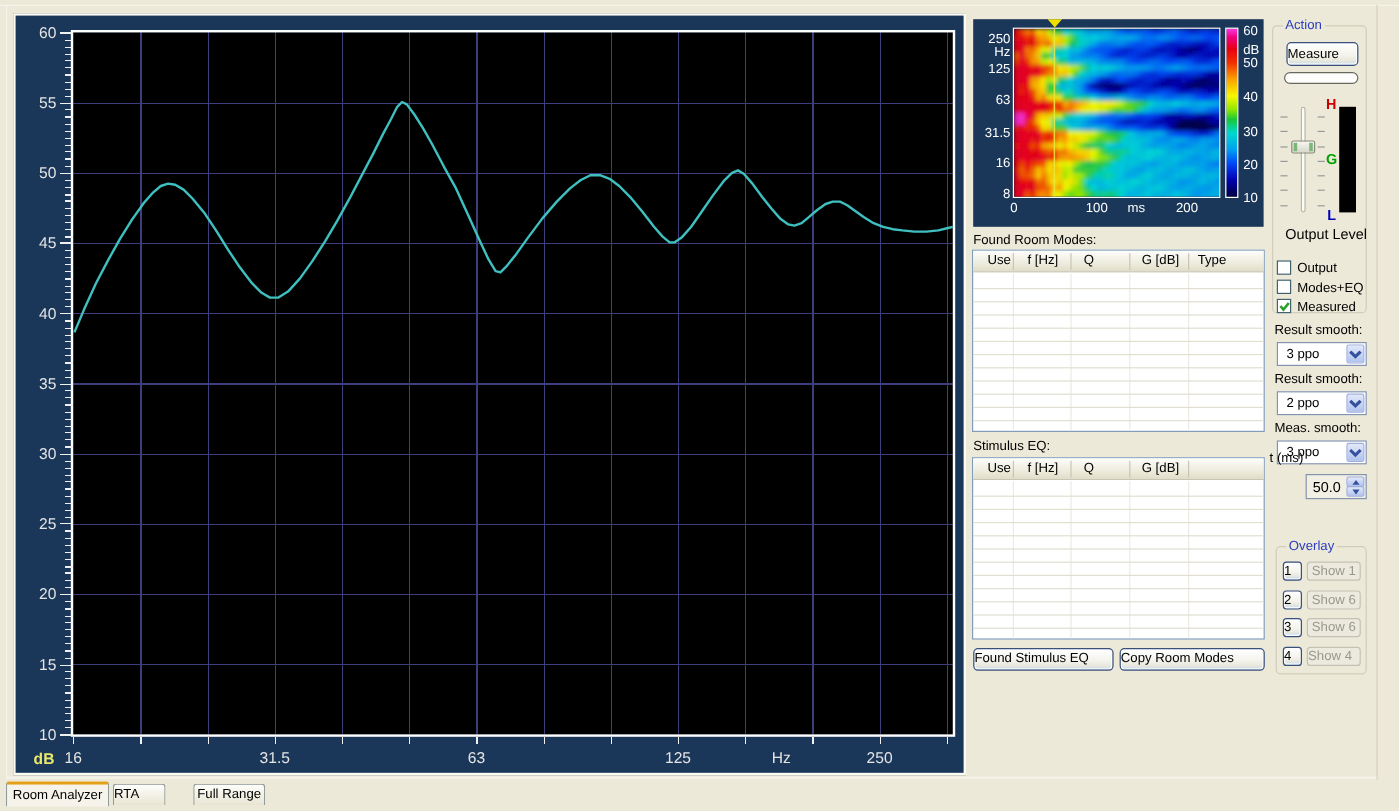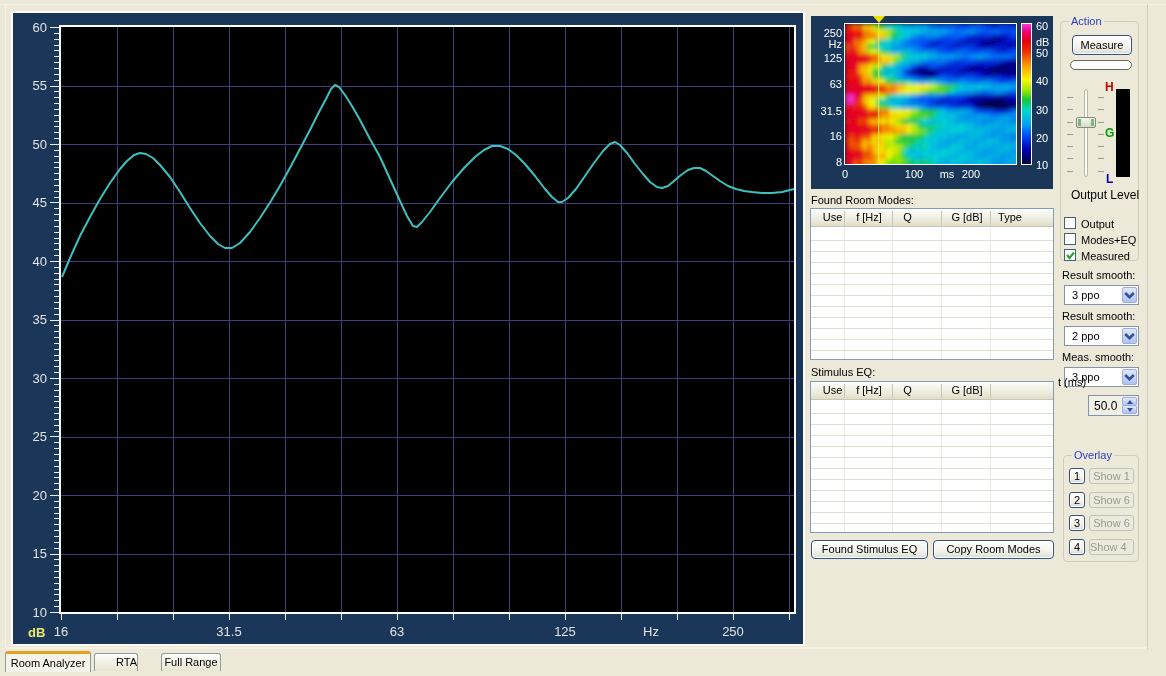--- a/index.html
+++ b/index.html
@@ -1,16 +1,16 @@
 <!DOCTYPE html>
 <html><head><meta charset="utf-8"><style>
 *{margin:0;padding:0;box-sizing:border-box}
 body{width:1166px;height:676px;background:#ece9d8;font-family:"Liberation Sans",sans-serif;position:relative;overflow:hidden}
 .navy{background:#1a3658;position:absolute}
-.btn{position:absolute;border:1px solid #39507c;border-radius:4px;background:linear-gradient(#ffffff,#f4f3ec 55%,#e2e0d2);box-shadow:inset 0 0 0 1px #fff, inset 0 -2px 2px #cfe0ee;font-size:11px;color:#000;text-align:center;font-family:"Liberation Sans",sans-serif}
+.btn{position:absolute;border:1px solid #39507c;border-radius:4px;background:linear-gradient(#ffffff,#f4f3ec 55%,#e2e0d2);box-shadow:inset 0 0 0 1px #fff, inset 0 -2px 2px #cfe0ee;font-size:11px;color:#000;font-family:"Liberation Sans",sans-serif}
 .gbox{position:absolute;border:1px solid #d0cdba;border-radius:4px}
 .gtitle{position:absolute;top:-7px;left:8px;background:#ece9d8;padding:0 2px;font-size:11px;color:#2b3cbd}
 .lbl{position:absolute;font-size:11px;color:#000}
 .combo{position:absolute;width:75px;height:20px;border:1px solid #8494ad;background:#fff}
 .combo .txt{position:absolute;left:7px;top:3px;font-size:11px}
 .combo .arr{position:absolute;right:1px;top:1px;bottom:1px;width:15px;border-radius:2px;background:linear-gradient(#e2e8fa,#b0c2ee);border:1px solid #9daee0}
 .combo .arr svg{position:absolute;left:1px;top:4px}
 .chk{position:absolute;width:12px;height:12px;border:1px solid #41626e;background:#fff}
 .hline{position:absolute;background:#e2dfd2;height:1px}
 </style></head><body>
@@ -1337,21 +1337,21 @@
     <div style="position:absolute;right:0;top:78px;font-size:11px;color:#fff;text-align:right">63</div>
     <div style="position:absolute;right:0;top:105px;font-size:11px;color:#fff;text-align:right">31.5</div>
     <div style="position:absolute;right:0;top:130px;font-size:11px;color:#fff;text-align:right">16</div>
     <div style="position:absolute;right:0;top:156px;font-size:11px;color:#fff;text-align:right">8</div>
   </div>
 
 <div style="position:absolute;left:826px;top:168px;width:200px;height:14px">
     <div style="position:absolute;left:4px;top:0;width:30px;text-align:center;font-size:11px;color:#fff">0</div>
     <div style="position:absolute;left:73px;top:0;width:30px;text-align:center;font-size:11px;color:#fff">100</div>
     <div style="position:absolute;left:106px;top:0;width:30px;text-align:center;font-size:11px;color:#fff">ms</div>
-    <div style="position:absolute;left:130px;top:0;width:30px;text-align:center;font-size:11px;color:#fff">200</div>
+    <div style="position:absolute;left:154px;top:0;width:30px;text-align:left;font-size:11px;color:#fff">200</div>
   </div>
 
 <div style="position:absolute;left:1036px;top:16px;width:18px;height:160px">
     <div style="position:absolute;left:0;top:4px;font-size:11px;color:#fff">60</div>
     <div style="position:absolute;left:0;top:20px;font-size:11px;color:#fff">dB</div>
     <div style="position:absolute;left:0;top:31px;font-size:11px;color:#fff">50</div>
     <div style="position:absolute;left:0;top:59px;font-size:11px;color:#fff">40</div>
     <div style="position:absolute;left:0;top:88px;font-size:11px;color:#fff">30</div>
     <div style="position:absolute;left:0;top:116px;font-size:11px;color:#fff">20</div>
     <div style="position:absolute;left:0;top:143px;font-size:11px;color:#fff">10</div>
@@ -1506,15 +1506,15 @@
     <div class="hline" style="left:0;top:108px;width:242px"></div>
     <div class="hline" style="left:0;top:119px;width:242px"></div>
     <div class="hline" style="left:0;top:130px;width:242px"></div>
     <div class="hline" style="left:0;top:141px;width:242px"></div>
   </div>
 
 <div class="btn" style="left:811px;top:540px;width:117px;height:19px;line-height:17px">Found Stimulus EQ</div>
 <div class="btn" style="left:933px;top:540px;width:121px;height:19px;line-height:17px">Copy Room Modes</div>
 
 <div style="position:absolute;left:5px;top:647px;width:1142px;height:2px;background:#f4f2e6"></div>
-<div style="position:absolute;left:94px;top:653px;width:44px;height:18px;border:1px solid #919b9c;border-bottom:none;border-radius:3px 3px 0 0;background:linear-gradient(#fefefb,#e8e5d2);font-size:11px;text-align:right;line-height:17px">RTA</div>
+<div style="position:absolute;left:94px;top:653px;width:44px;height:18px;border:1px solid #919b9c;border-bottom:none;border-radius:3px 3px 0 0;background:linear-gradient(#fefefb,#e8e5d2);font-size:11px;text-align:left;line-height:17px">RTA</div>
 <div style="position:absolute;left:161px;top:653px;width:60px;height:18px;border:1px solid #919b9c;border-bottom:none;border-radius:3px 3px 0 0;background:linear-gradient(#fefefb,#e8e5d2);font-size:11px;text-align:center;line-height:17px">Full Range</div>
 <div style="position:absolute;left:5px;top:651px;width:86px;height:21px;border:1px solid #919b9c;border-bottom:none;border-radius:3px 3px 0 0;background:#f6f4ea;font-size:11px;text-align:center;line-height:19px;border-top:3px solid #e5a01a">Room Analyzer</div>
 
 </body></html>

